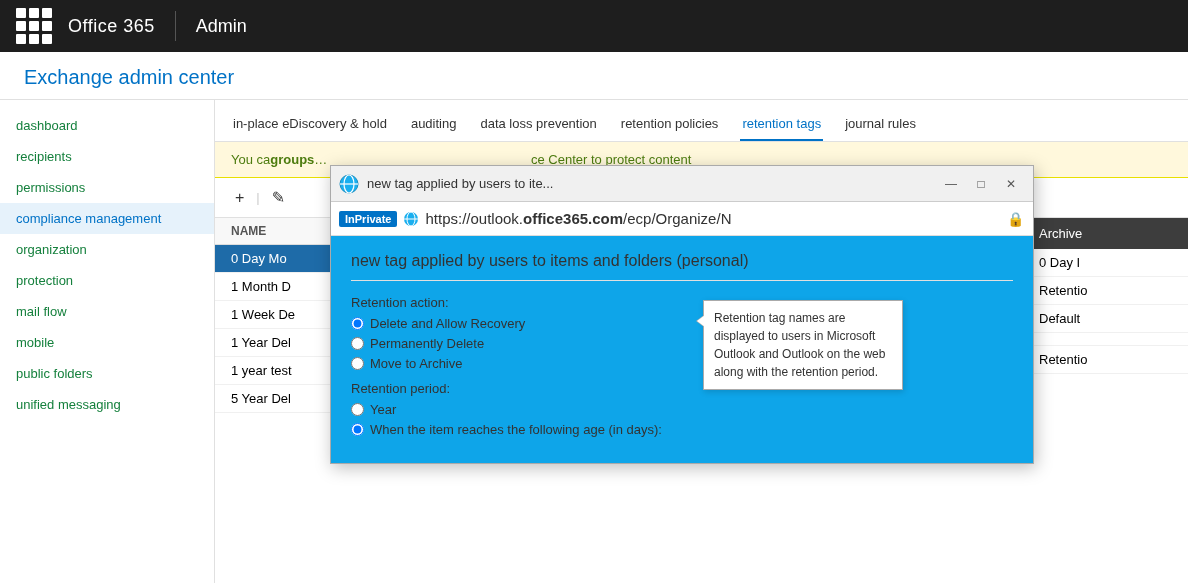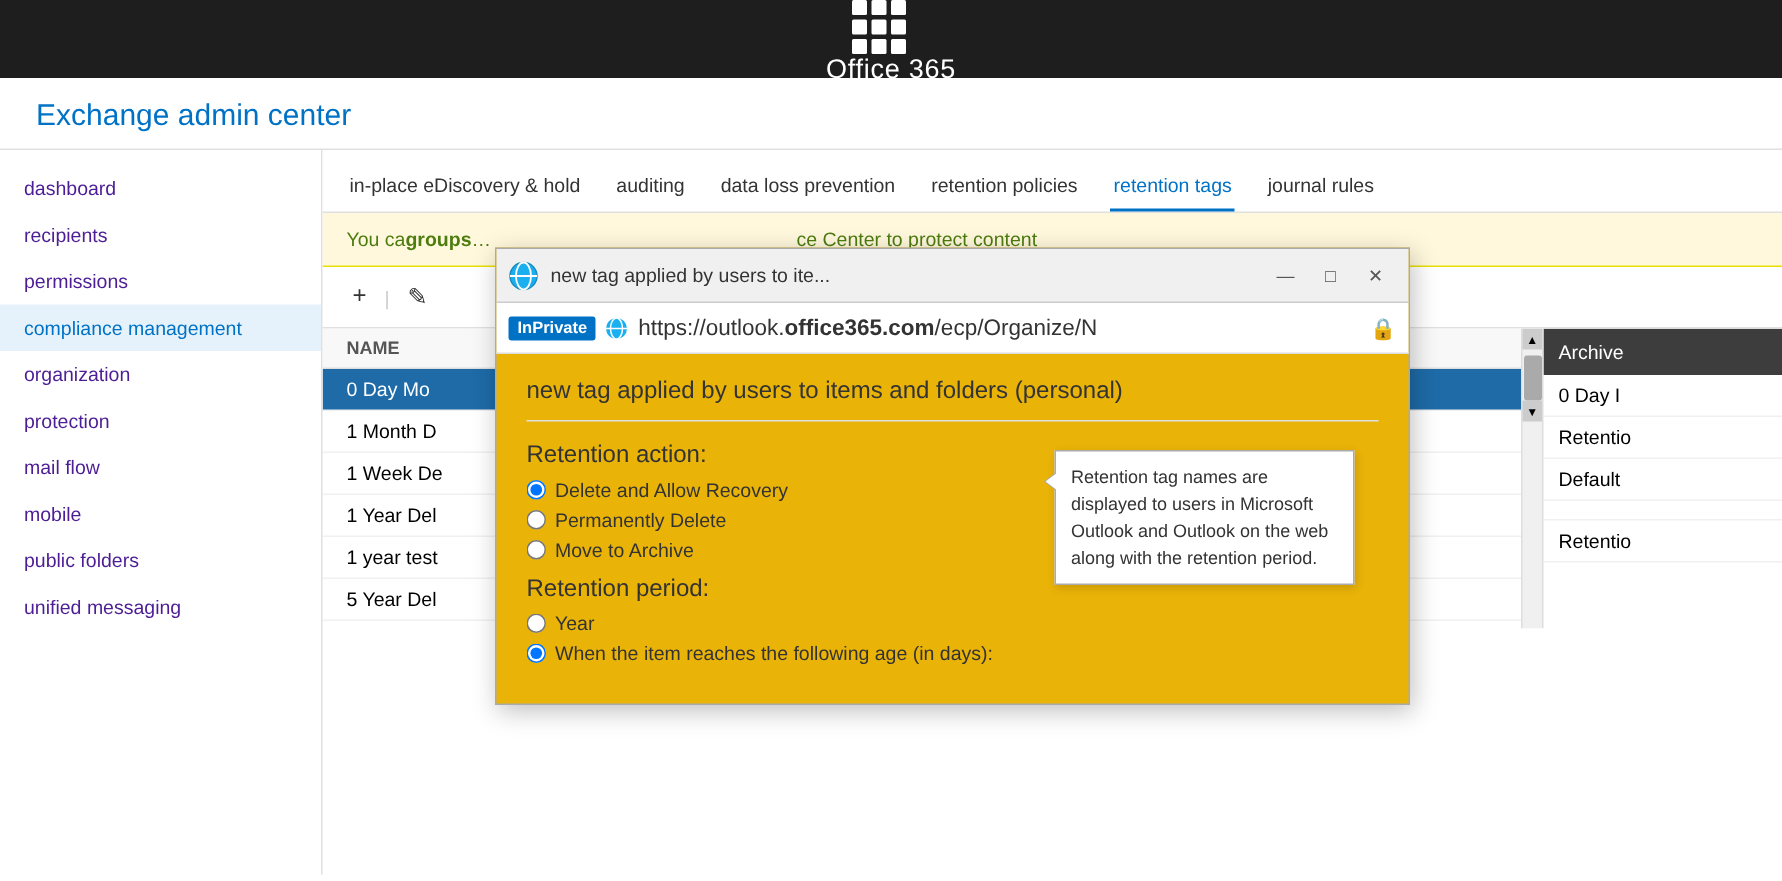--- a/index.html
+++ b/index.html
@@ -6,21 +6,20 @@
     body { font-family: 'Segoe UI', Arial, sans-serif; font-size: 13px; background: #fff; overflow: hidden; width: 1188px; height: 587px; }
 
     
     .top-bar {
       background: #1e1e1e;
       height: 52px;
       display: flex;
       align-items: center;
       padding: 0 16px;
       gap: 0;
-      flex-direction: column;
     }
     .top-bar-grid {
       display: grid;
       grid-template-columns: repeat(3,10px);
       grid-template-rows: repeat(3,10px);
       gap: 3px;
       margin-right: 16px;
     }
     .top-bar-grid-dot {
       width: 10px; height: 10px;
@@ -64,21 +63,21 @@
     
     .sidebar {
       width: 215px;
       border-right: 1px solid #e0e0e0;
       padding-top: 10px;
       flex-shrink: 0;
     }
     .sidebar-item {
       padding: 8px 16px;
       cursor: pointer;
-      color: #4c1d95;
+      color: #15803d;
       font-size: 13px;
     }
     .sidebar-item.active {
       background: #e6f2fb;
       color: #0072c6;
     }
 
     
     .main-content {
       flex: 1;
@@ -203,22 +202,22 @@
       background: #aaa;
       margin-top: 4px;
       border-radius: 2px;
     }
 
     
     .browser-window {
       position: absolute;
       top: 165px;
       left: 330px;
-      width: 610px;
-      background: #eab308;
+      width: 704px;
+      background: #0ea5e9;
       border: 1px solid #aaa;
       box-shadow: 2px 4px 16px rgba(0,0,0,0.25);
       z-index: 200;
       pointer-events: all;
     }
 
     .browser-titlebar {
       background: #f0f0f0;
       border-bottom: 1px solid #ccc;
       display: flex;
@@ -315,21 +314,21 @@
       border: 1px solid #aaa;
       padding: 4px 6px;
       font-size: 13px;
       outline: none;
     }
 
     .radio-group {
       margin-bottom: 10px;
     }
     .radio-group-label {
-      font-size: 16px;
+      font-size: 13px;
       color: #333;
       margin-bottom: 6px;
       font-weight: 400;
     }
     .radio-option {
       display: flex;
       align-items: center;
       gap: 6px;
       margin-bottom: 5px;
       font-size: 13px;

